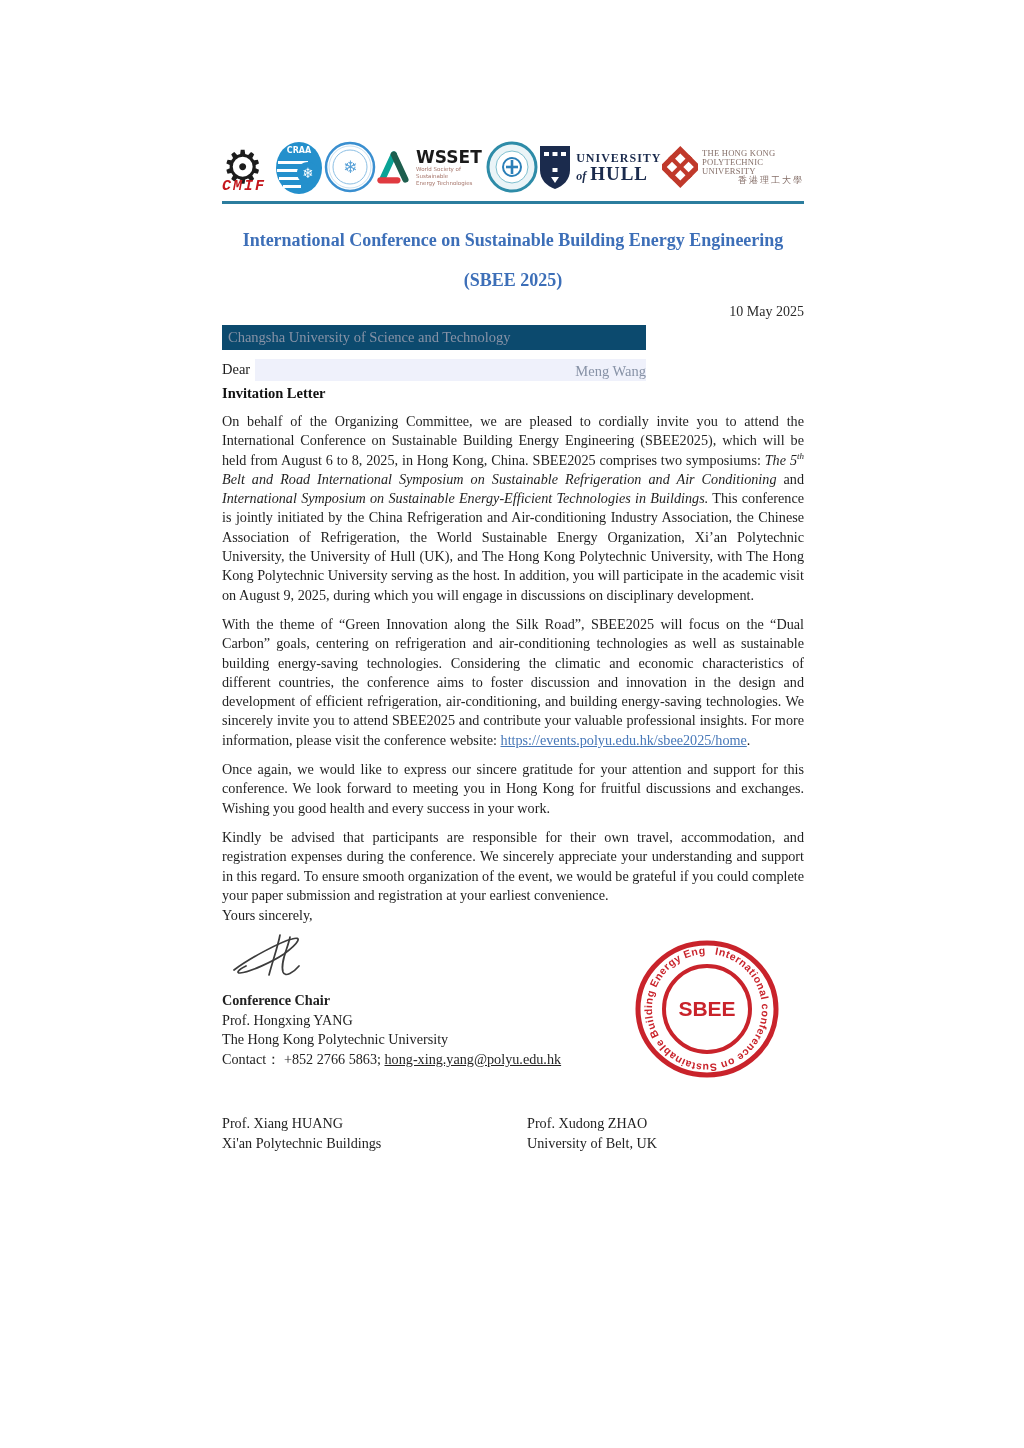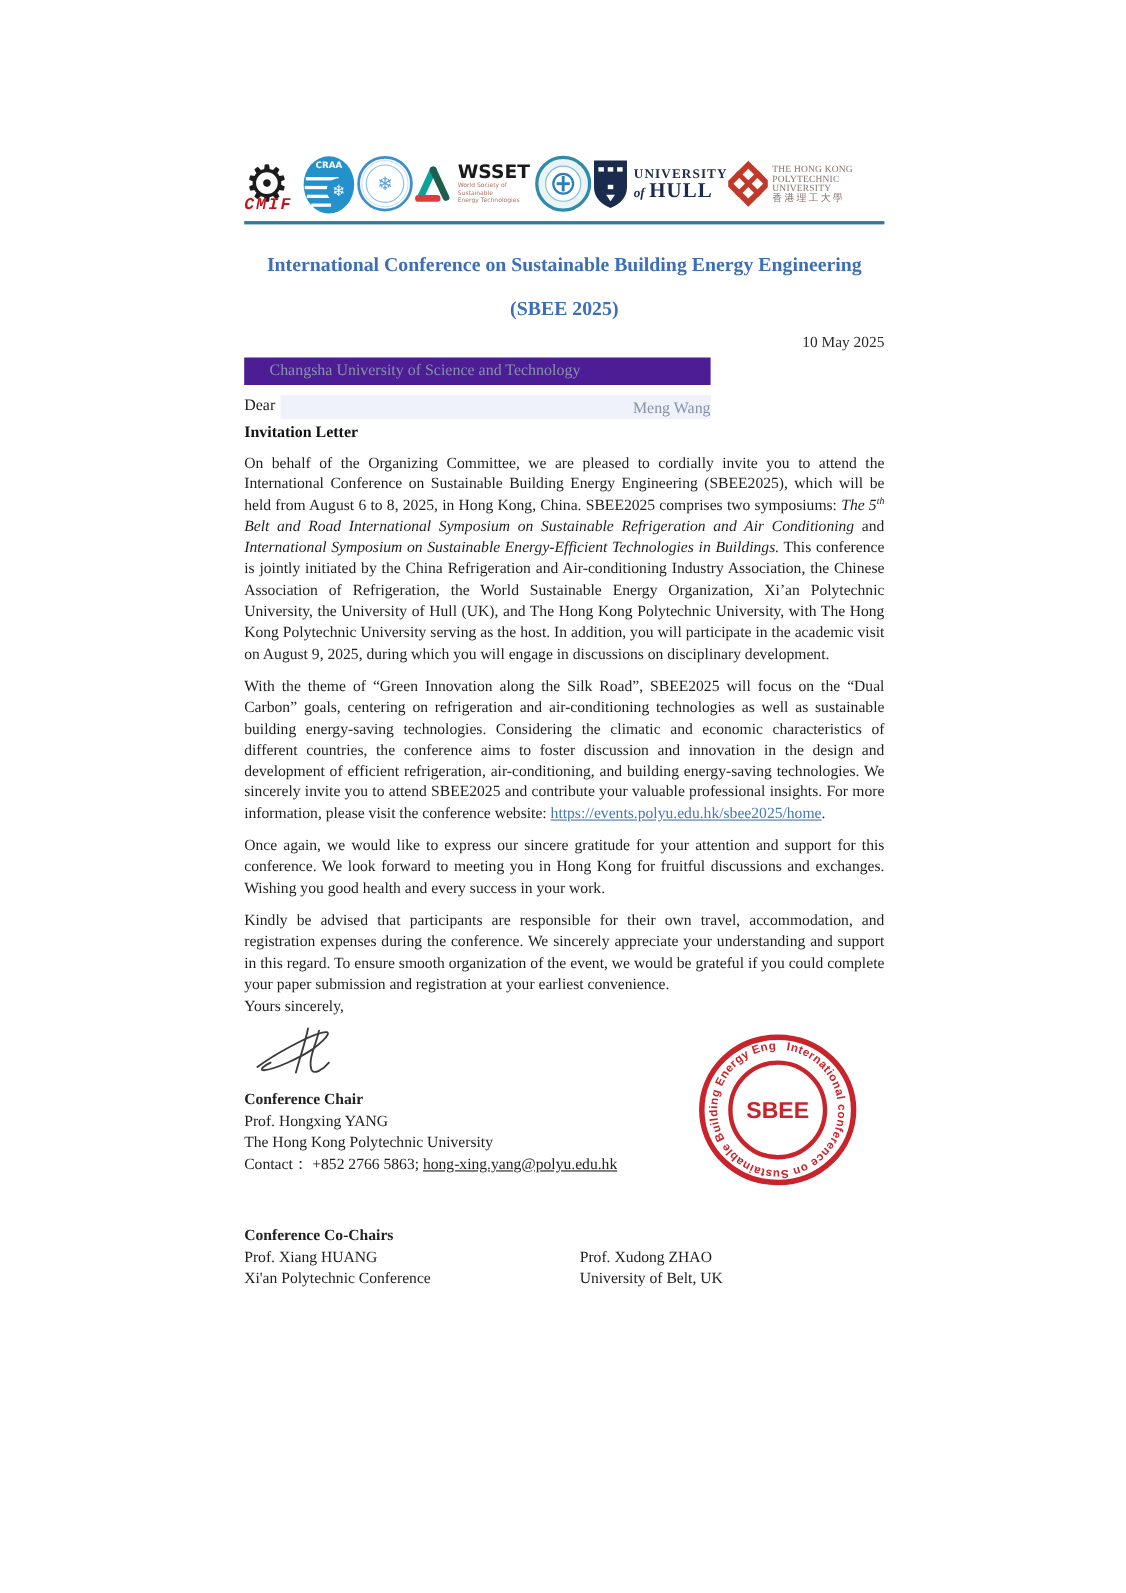--- a/index.html
+++ b/index.html
@@ -13,31 +13,31 @@
   .cmif { position:relative; width:60px; height:56px; }
   .cmif .gear { font-family:"DejaVu Sans", sans-serif; font-size:46px; line-height:52px; color:#1c1c1c; display:block; text-align:center; }
   .cmif .cmif-word { position:absolute; left:0; bottom:0; font-family:Liberation Mono, monospace; font-style:italic; font-weight:bold; font-size:15px; color:#c4161c; letter-spacing:2px; }
   .wsset-text .big { font-family:"DejaVu Sans", sans-serif; font-weight:bold; font-size:17px; color:#1a1a1a; line-height:18px; }
   .wsset-text .small { font-family:"DejaVu Sans", sans-serif; font-size:5.5px; color:#a6766b; line-height:7px; }
   .hull-text { font-family:"Liberation Serif", serif; color:#1b2b4d; line-height:1; }
   .hull-text .u { font-size:12px; font-weight:bold; letter-spacing:1px; }
   .hull-text .of { font-style:italic; font-size:12px; font-weight:bold; }
   .hull-text .h { font-size:19px; font-weight:bold; letter-spacing:1px; }
   .polyu-text { font-family:"Liberation Serif", serif; color:#86706a; line-height:9px; font-size:8.6px; letter-spacing:0.2px; }
-  .polyu-text .cjk { font-size:9px; letter-spacing:2px; }
+  .polyu-text .cjk { font-size:9px; letter-spacing:2px;text-align:right; }
 
   .divider { margin-top:5px; height:3px; background:#2b7d9e; }
 
   
   .title1 { margin-top:26px; text-align:center; color:#3d6fb8; font-weight:bold; font-size:18px; }
   .title2 { margin-top:19px; text-align:center; color:#3d6fb8; font-weight:bold; font-size:18px; }
   .date { margin-top:13px; text-align:right; font-size:14px; color:#2b2b2b; }
 
   
-  .field-bar { margin-top:5px; width:424px; background:#4c1d95; height:25px; line-height:25px; padding-left:23px; color:#8792a6; font-size:14.5px; }
+  .field-bar { margin-top:5px; width:424px; background:#0c4a6e; height:25px; line-height:25px; padding-left:6px; color:#8792a6; font-size:14.5px; }
   .dear-row { margin-top:7px; width:424px; height:25px; display:flex; align-items:center;text-align:right; }
   .dear-label { font-size:14.5px; color:#1c1c1c; padding-right:5px; }
   .field-name { flex:1; background:#eff1fb; height:22px; line-height:25px; padding-left:16px; color:#8792a6; font-size:14.5px; }
 
   .letter-heading { margin-top:3px; font-weight:bold; font-size:14.5px; color:#111; }
 
   
   .para { margin-top:10px; font-size:14.2px; line-height:19.3px; text-align:justify; color:#1f1f1f; }
   .para i { font-style:italic; }
   sup { font-size:9px; vertical-align:super; line-height:0; }
@@ -194,25 +194,24 @@
       <ellipse cx="75" cy="71" rx="69" ry="66" fill="none" stroke="#c9232b" stroke-width="5"></ellipse>
       <circle cx="75" cy="71" r="43" fill="none" stroke="#c9232b" stroke-width="4"></circle>
       <text font-family="Liberation Sans, sans-serif" font-size="10.5" font-weight="bold" fill="#c9232b" letter-spacing="0.5">
         <textPath href="#ringPath" startOffset="8">International conference on Sustainable Building Energy Engineering</textPath>
       </text>
       <text x="75" y="78" font-family="Liberation Sans, sans-serif" font-size="21" font-weight="bold" fill="#c9232b" text-anchor="middle">SBEE</text>
     </svg>
   </div>
 
   <div class="cochairs">
-    <div class="bold">Conference Co-Chairs</div>
     <div class="cochair-cols">
       <div class="cochair-col left">
         <div>Prof. Xiang HUANG</div>
-        <div>Xi'an Polytechnic Conference</div>
+        <div>Xi'an Polytechnic Buildings</div>
       </div>
       <div class="cochair-col right">
         <div>Prof. Xudong ZHAO</div>
         <div>University of Belt, UK</div>
       </div>
     </div>
   </div>
 
 </div>
 

